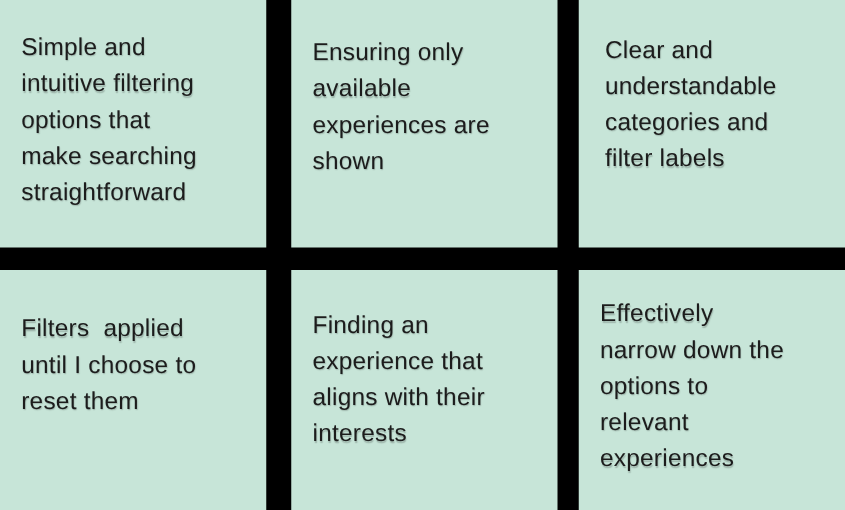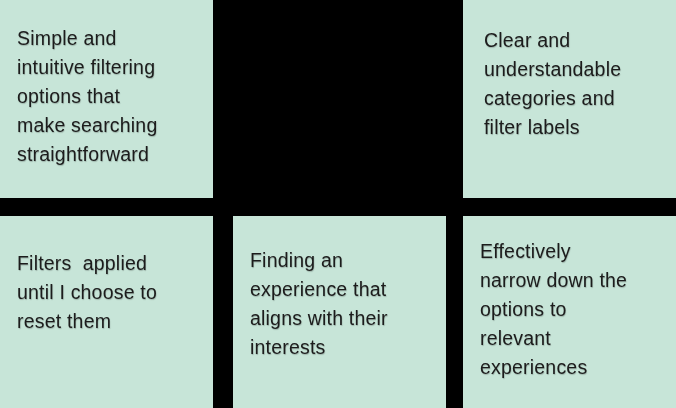--- a/index.html
+++ b/index.html
@@ -40,20 +40,26 @@
 <body>
 
 <div class="board">
   <div class="card pos-r1c1">
     <div class="note-text">Simple and
 intuitive filtering
 options that
 make searching
 straightforward</div>
   </div>
+  <div class="card pos-r1c2">
+    <div class="note-text">Ensuring only
+available
+experiences are
+shown</div>
+  </div>
   <div class="card pos-r2c1">
     <div class="note-text">Filters  applied
 until I choose to
 reset them</div>
   </div>
   <div class="card pos-r1c3">
     <div class="note-text">Clear and
 understandable
 categories and
 filter labels</div>

